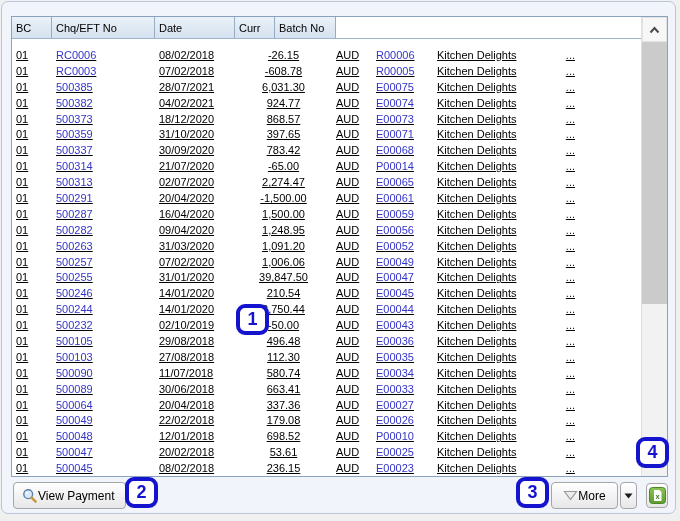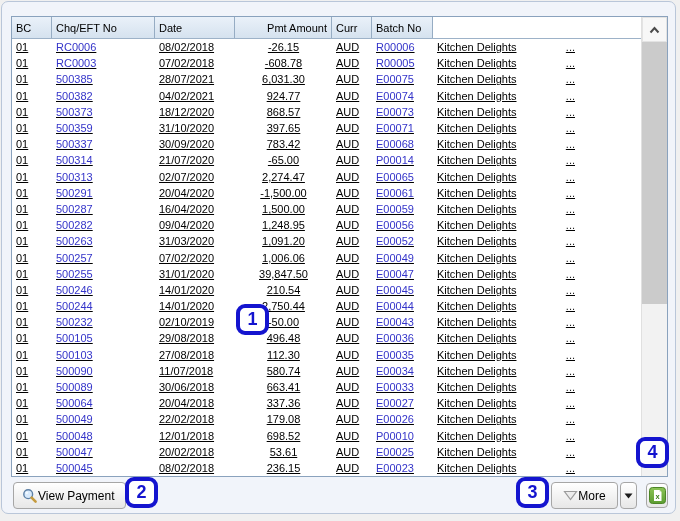--- a/index.html
+++ b/index.html
@@ -14,21 +14,21 @@
     position:absolute;left:1px;top:1px;width:675px;height:513px;
     background:#f1f4fa;border:1px solid #b9c6d9;border-radius:7px;
     box-sizing:border-box;
   }
   
   .table-outer{
     position:absolute;left:9px;top:14px;width:657px;height:461px;
     background:#ffffff;border:1px solid #8aa2bd;box-sizing:border-box;
     display:flex;overflow:hidden;
   }
-  .grid{flex:1;display:flex;flex-direction:column;min-width:0;}
+  .grid{flex:1;display:flex;flex-direction:column;min-width:0;gap:8px;}
   .thead{
     height:21px;display:flex;background:#ffffff;
     border-bottom:1px solid #9db2c8;flex:none;
     font-size:11px;color:#000;
   }
   .hcell{
     background:linear-gradient(#eaf1f9,#d5e2ef);
     border-right:1px solid #96acc3;
     padding:0 4px;display:flex;align-items:center;
     box-sizing:border-box;white-space:nowrap;overflow:hidden;
@@ -92,21 +92,20 @@
 <body>
 
 <div class="frame">
 
   <div class="table-outer">
     <div class="grid">
       <div class="thead">
           <div class="hcell col-bc">BC</div>
           <div class="hcell col-chq">Chq/EFT No</div>
           <div class="hcell col-date">Date</div>
-          <div class="hcell col-amount">Pmt Amount</div>
           <div class="hcell col-curr">Curr</div>
           <div class="hcell col-batch">Batch No</div>
           <div class="hblank"></div>
         </div>
       <div class="tbody">
           <div class="trow">
             <div class="cell col-bc">01</div>
             <div class="cell col-chq link">RC0006</div>
             <div class="cell col-date">08/02/2018</div>
             <div class="cell col-amount">-26.15</div>

